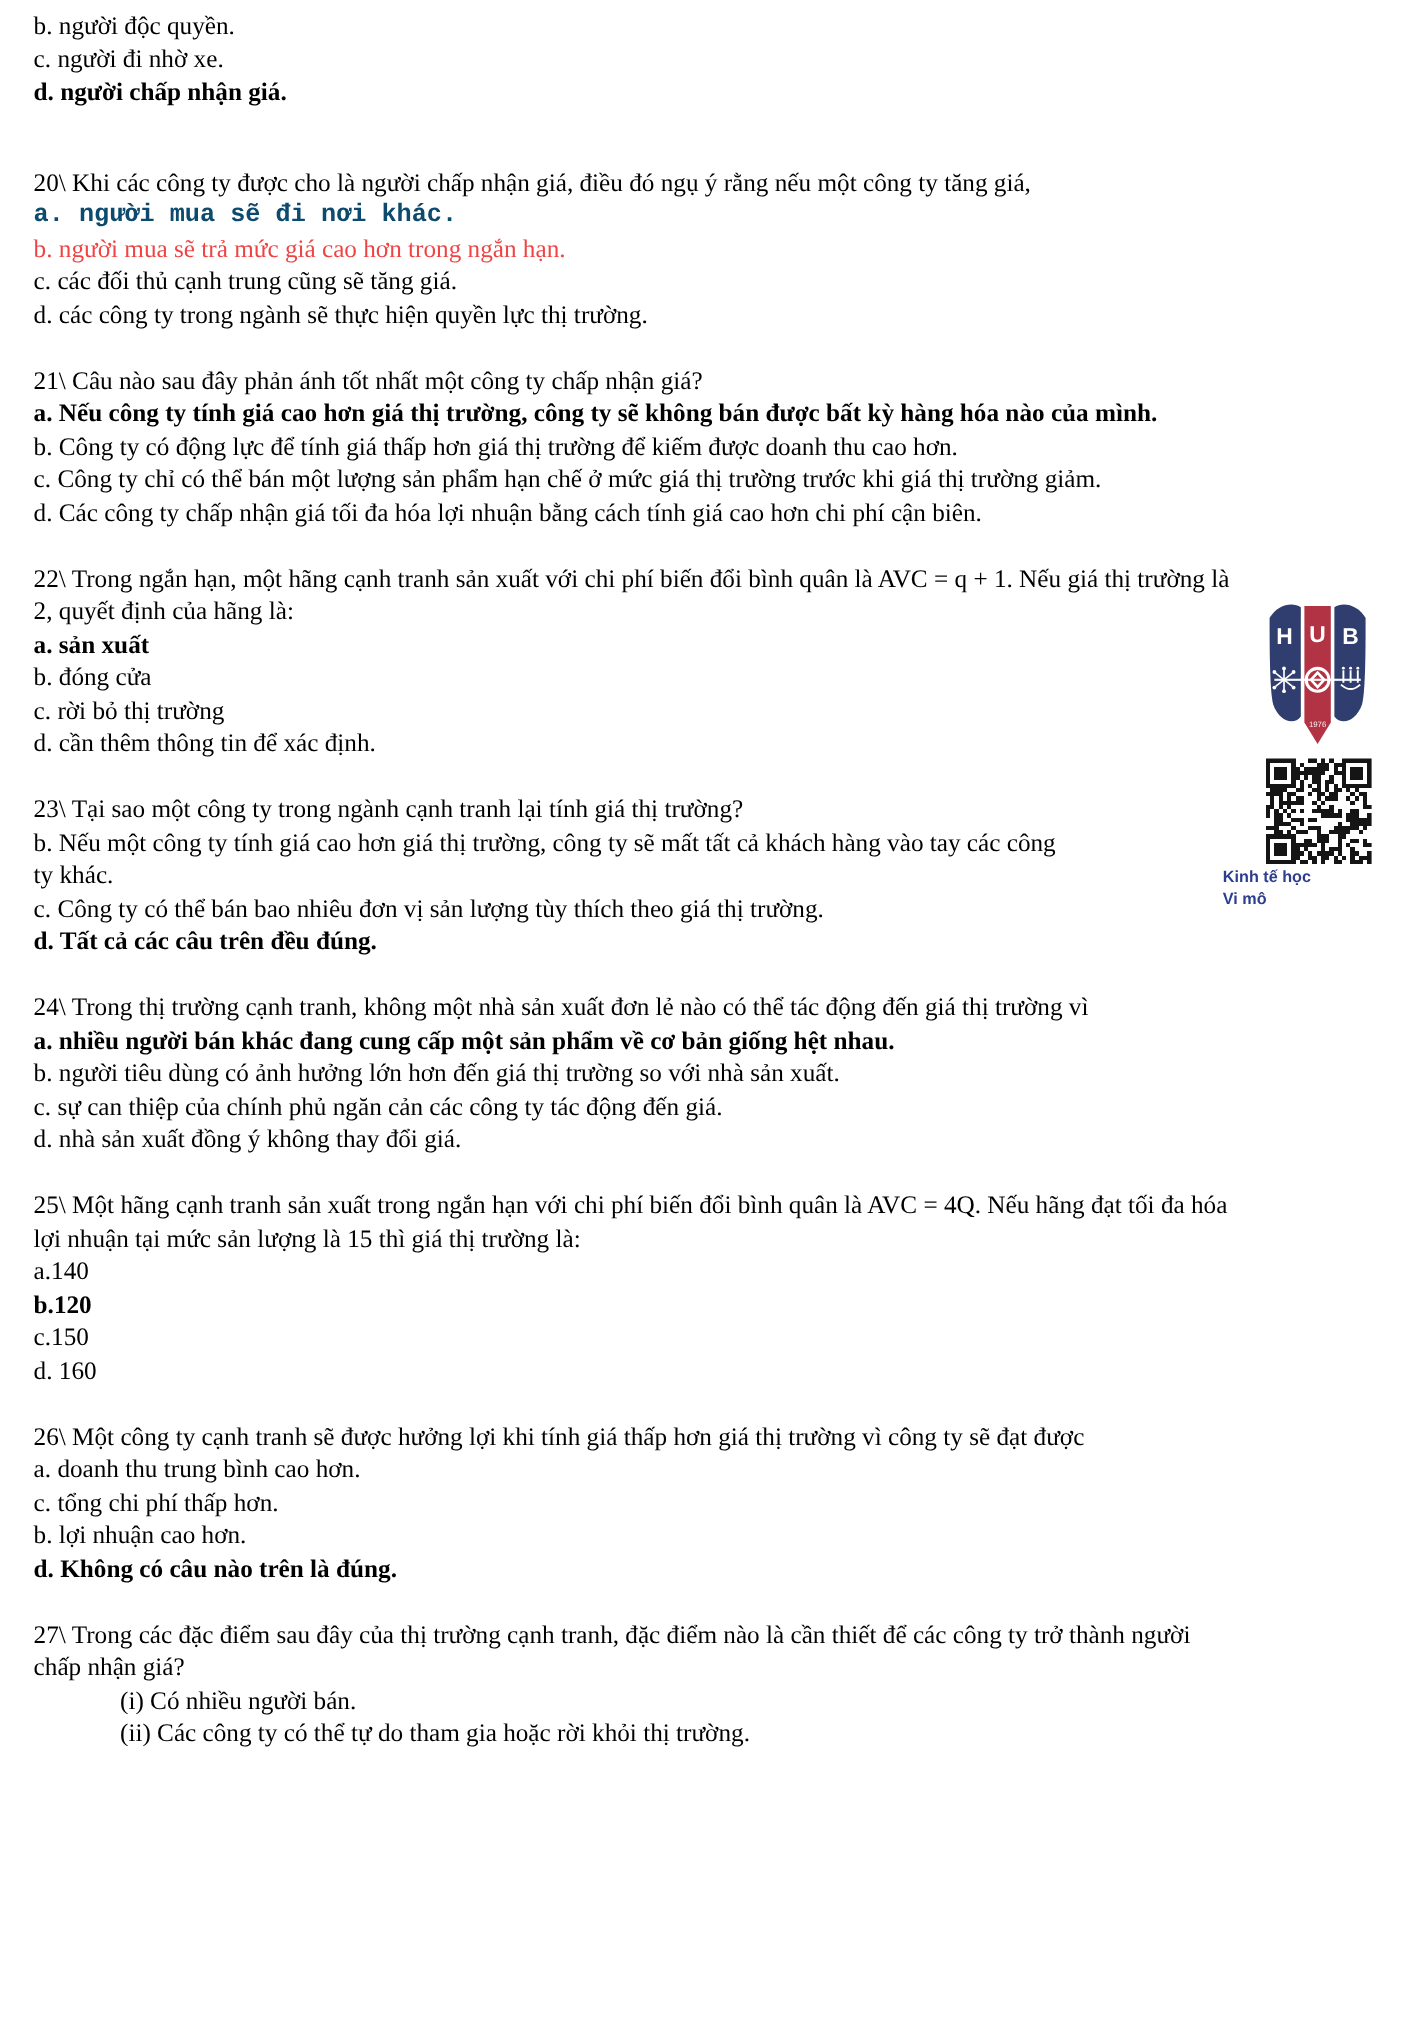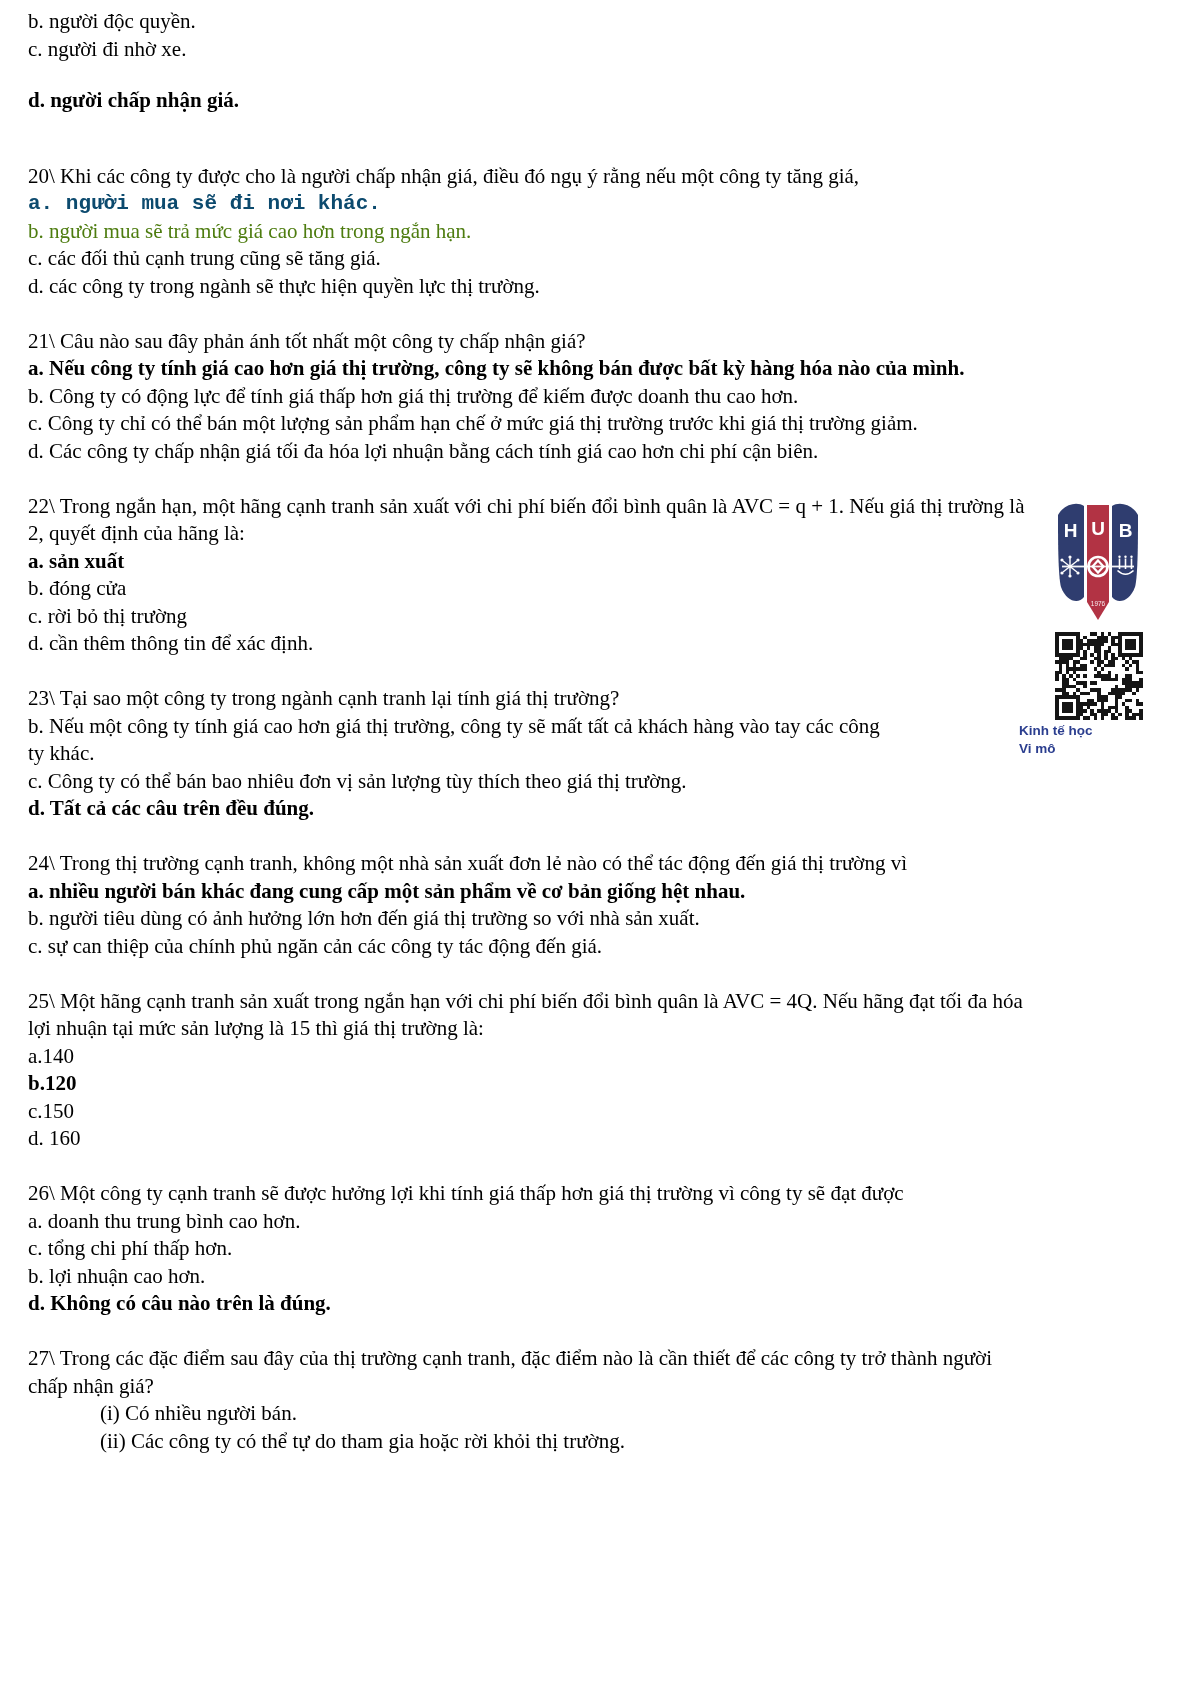--- a/index.html
+++ b/index.html
@@ -55,26 +55,26 @@
 </style>
 </head>
 <body>
 
 <div class="page">
 
   <div id="doc" class="doc">
       <div class="block">
         <div class="line" style="color: rgb(0, 0, 0);">b. người độc quyền.</div>
         <div class="line" style="color: rgb(0, 0, 0);">c. người đi nhờ xe.</div>
-        <div class="line bold" style="color: rgb(0, 0, 0); margin-top: 24px;">d. người chấp nhận giá.</div>
+        <div class="line bold" style="color: rgb(0, 0, 0);">d. người chấp nhận giá.</div>
       </div>
       <div class="block">
         <div class="line" style="color: rgb(0, 0, 0); margin-top: 48px;">20\ Khi các công ty được cho là người chấp nhận giá, điều đó ngụ ý rằng nếu một công ty tăng giá,</div>
         <div class="line bold" style="color: #0c4a6e; font-family: Liberation Mono, monospace;">a. người mua sẽ đi nơi khác.</div>
-        <div class="line" style="color: #4d7c0f;">b. người mua sẽ trả mức giá cao hơn trong ngắn hạn.</div>
+        <div class="line" style="color: #ef4444;">b. người mua sẽ trả mức giá cao hơn trong ngắn hạn.</div>
         <div class="line" style="color: rgb(0, 0, 0);">c. các đối thủ cạnh trung cũng sẽ tăng giá.</div>
         <div class="line" style="color: rgb(0, 0, 0);">d. các công ty trong ngành sẽ thực hiện quyền lực thị trường.</div>
       </div>
       <div class="block">
         <div class="line" style="color: rgb(0, 0, 0);">21\ Câu nào sau đây phản ánh tốt nhất một công ty chấp nhận giá?</div>
         <div class="line bold" style="color: rgb(0, 0, 0);">a. Nếu công ty tính giá cao hơn giá thị trường, công ty sẽ không bán được bất kỳ hàng hóa nào của mình.</div>
         <div class="line" style="color: rgb(0, 0, 0);">b. Công ty có động lực để tính giá thấp hơn giá thị trường để kiếm được doanh thu cao hơn.</div>
         <div class="line" style="color: rgb(0, 0, 0);">c. Công ty chỉ có thể bán một lượng sản phẩm hạn chế ở mức giá thị trường trước khi giá thị trường giảm.</div>
         <div class="line" style="color: rgb(0, 0, 0);">d. Các công ty chấp nhận giá tối đa hóa lợi nhuận bằng cách tính giá cao hơn chi phí cận biên.</div>
       </div>
@@ -91,20 +91,21 @@
         <div class="line" style="color: rgb(0, 0, 0);">b. Nếu một công ty tính giá cao hơn giá thị trường, công ty sẽ mất tất cả khách hàng vào tay các công</div>
         <div class="line" style="color: rgb(0, 0, 0);">ty khác.</div>
         <div class="line" style="color: rgb(0, 0, 0);">c. Công ty có thể bán bao nhiêu đơn vị sản lượng tùy thích theo giá thị trường.</div>
         <div class="line bold" style="color: rgb(0, 0, 0);">d. Tất cả các câu trên đều đúng.</div>
       </div>
       <div class="block">
         <div class="line" style="color: rgb(0, 0, 0);">24\ Trong thị trường cạnh tranh, không một nhà sản xuất đơn lẻ nào có thể tác động đến giá thị trường vì</div>
         <div class="line bold" style="color: rgb(0, 0, 0);">a. nhiều người bán khác đang cung cấp một sản phẩm về cơ bản giống hệt nhau.</div>
         <div class="line" style="color: rgb(0, 0, 0);">b. người tiêu dùng có ảnh hưởng lớn hơn đến giá thị trường so với nhà sản xuất.</div>
         <div class="line" style="color: rgb(0, 0, 0);">c. sự can thiệp của chính phủ ngăn cản các công ty tác động đến giá.</div>
+        <div class="line" style="color: rgb(0, 0, 0);">d. nhà sản xuất đồng ý không thay đổi giá.</div>
       </div>
       <div class="block">
         <div class="line" style="color: rgb(0, 0, 0);">25\ Một hãng cạnh tranh sản xuất trong ngắn hạn với chi phí biến đổi bình quân là AVC = 4Q. Nếu hãng đạt tối đa hóa</div>
         <div class="line" style="color: rgb(0, 0, 0);">lợi nhuận tại mức sản lượng là 15 thì giá thị trường là:</div>
         <div class="line" style="color: rgb(0, 0, 0);">a.140</div>
         <div class="line bold" style="color: rgb(0, 0, 0);">b.120</div>
         <div class="line" style="color: rgb(0, 0, 0);">c.150</div>
         <div class="line" style="color: rgb(0, 0, 0);">d. 160</div>
       </div>
       <div class="block">

